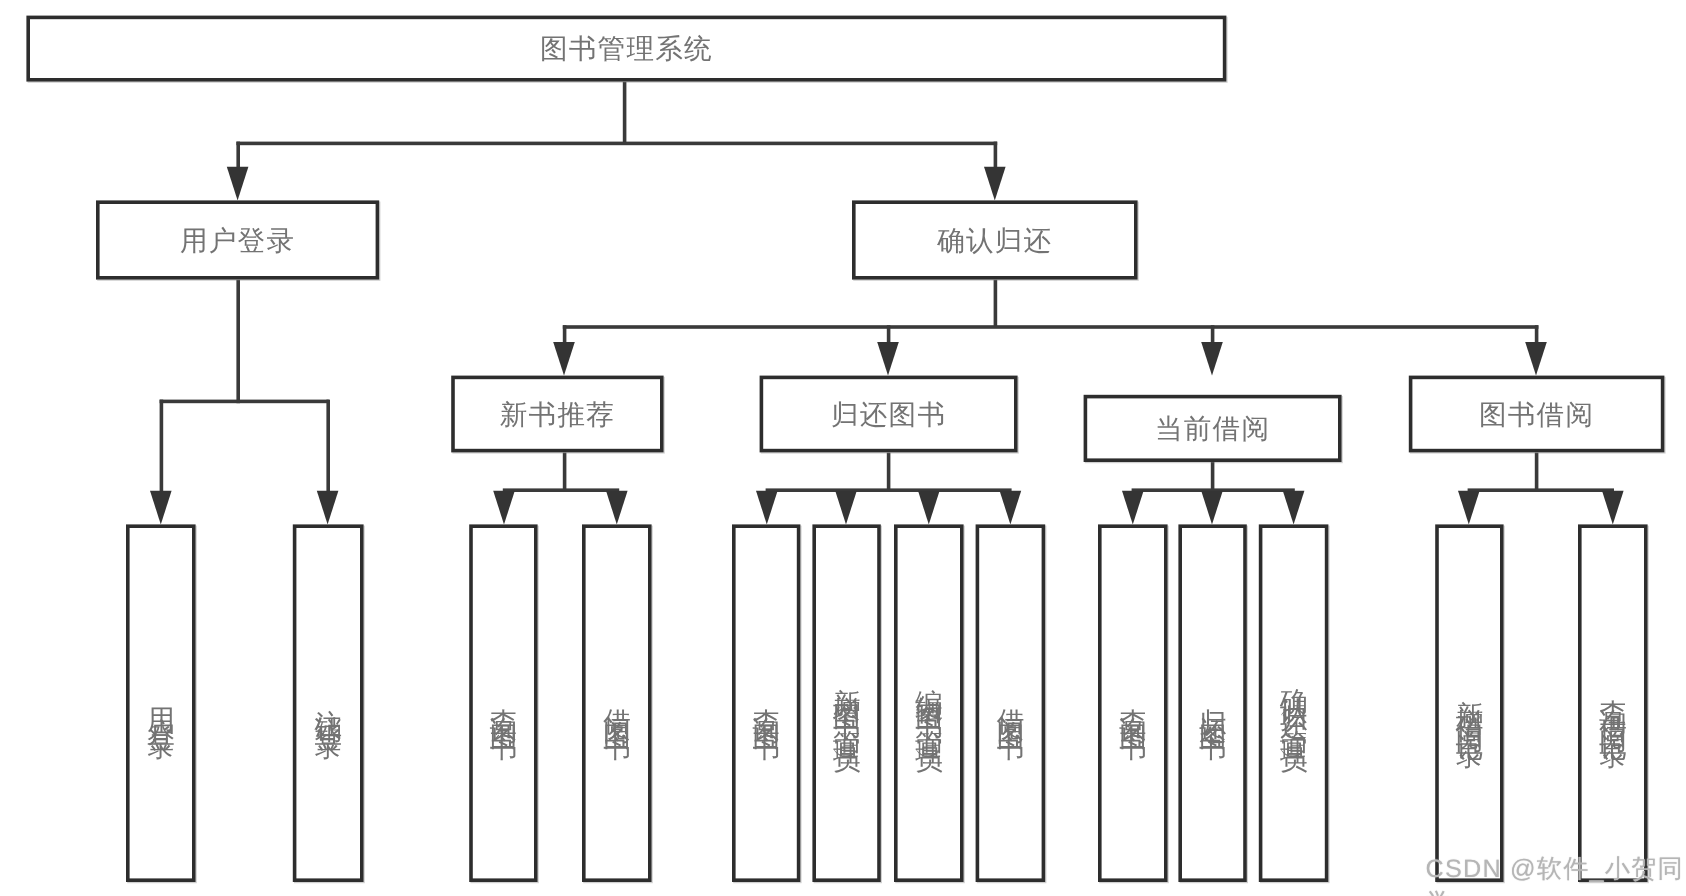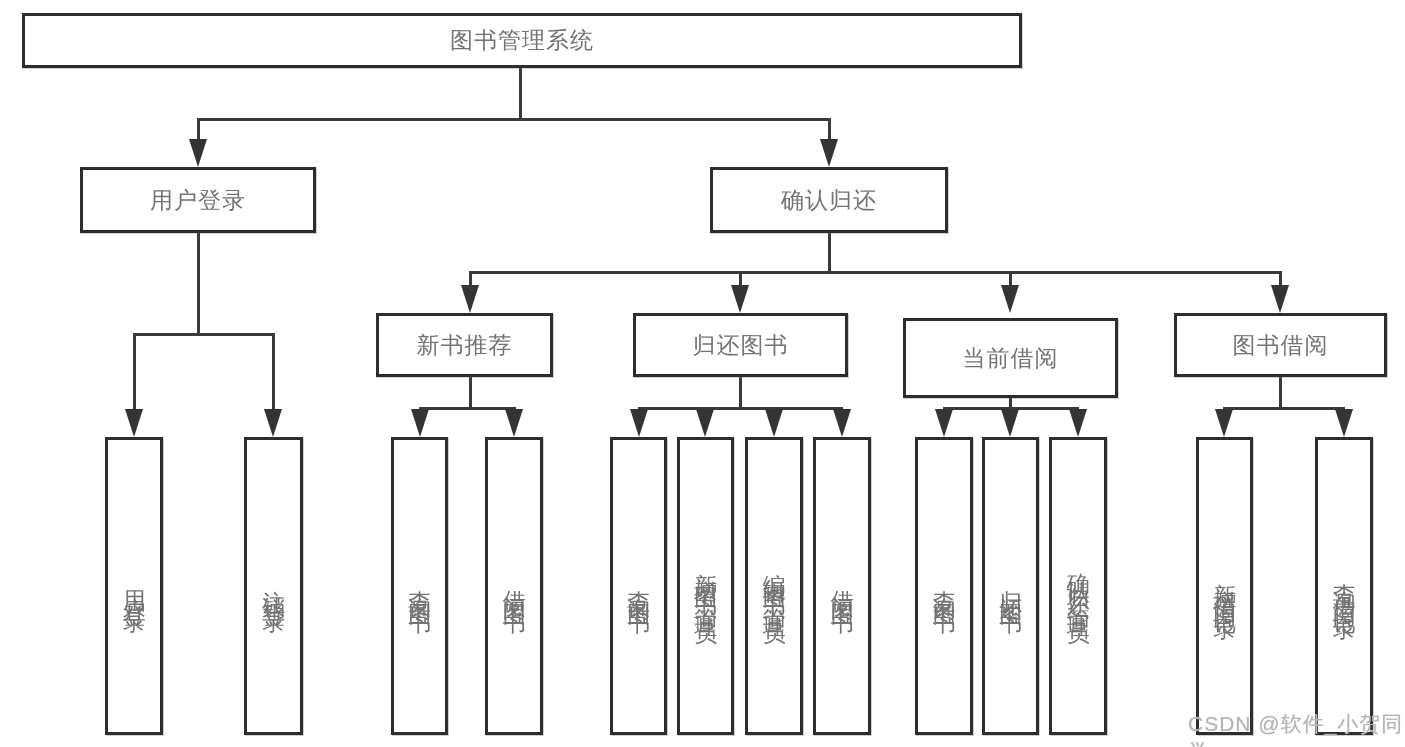--- a/index.html
+++ b/index.html
@@ -105,21 +105,21 @@
   <div class="box" style="left:22px;top:13px;width:1000px;height:55px">图书管理系统</div>
 
   <div class="box" style="left:80px;top:167px;width:236px;height:66px">用户登录</div>
 
   <div class="box" style="left:710px;top:167px;width:238px;height:66px">确认归还</div>
 
   <div class="box" style="left:376px;top:313px;width:177px;height:64px">新书推荐</div>
 
   <div class="box" style="left:633px;top:313px;width:215px;height:64px">归还图书</div>
 
-  <div class="box" style="left:903px;top:318px;width:215px;height:80px">当前借阅</div>
+  <div class="box" style="left:903px;top:329px;width:215px;height:56px">当前借阅</div>
 
   <div class="box" style="left:1174px;top:313px;width:213px;height:64px">图书借阅</div>
 
   <div class="box vbox" style="left:105px;top:437px;width:58px;height:298px">
     <span>用户登录</span>
   </div>
   <div class="box vbox" style="left:244px;top:437px;width:59px;height:298px">
     <span>注销登录</span>
   </div>
 

